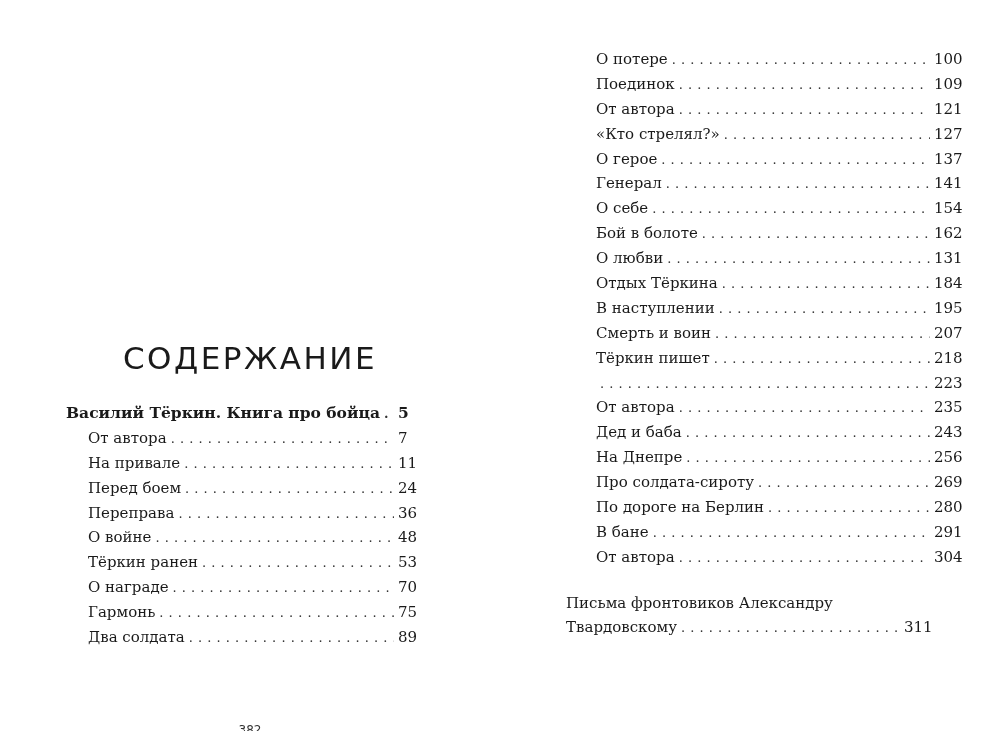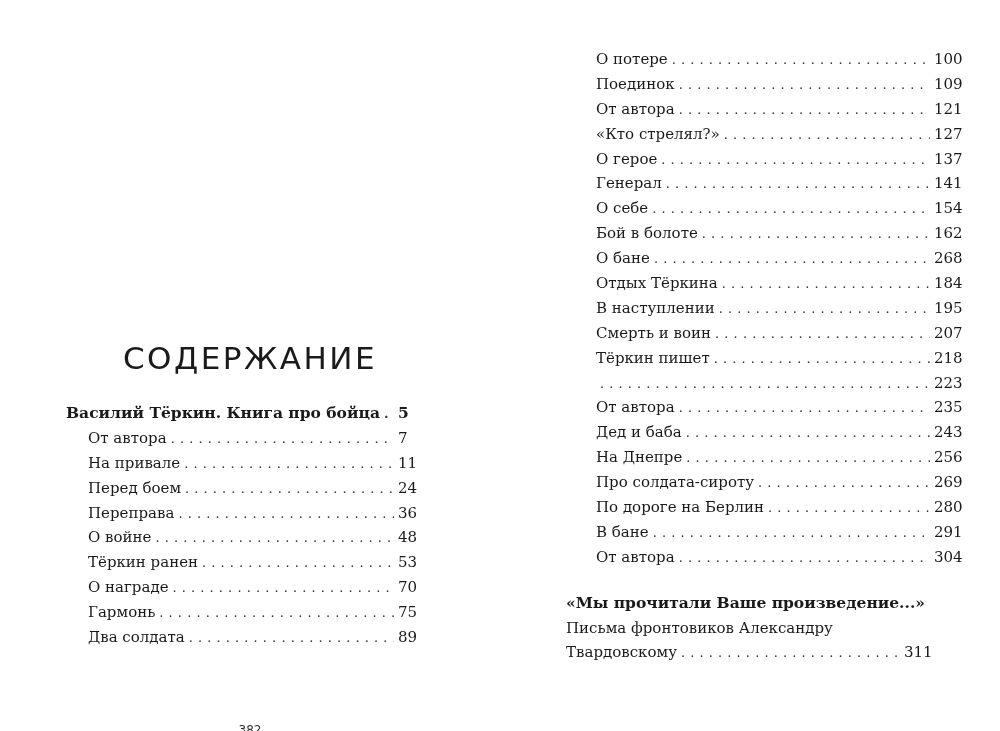--- a/index.html
+++ b/index.html
@@ -151,23 +151,23 @@
       <span class="label">О себе</span>
       <span class="leader"></span>
       <span class="pg">154</span>
     </li>
   <li class="toc-entry">
       <span class="label">Бой в болоте</span>
       <span class="leader"></span>
       <span class="pg">162</span>
     </li>
   <li class="toc-entry">
-      <span class="label">О бане</span>
-      <span class="leader"></span>
-      <span class="pg">268</span>
+      <span class="label">О любви</span>
+      <span class="leader"></span>
+      <span class="pg">131</span>
     </li>
   <li class="toc-entry">
       <span class="label">Отдых Тёркина</span>
       <span class="leader"></span>
       <span class="pg">184</span>
     </li>
   <li class="toc-entry">
       <span class="label">В наступлении</span>
       <span class="leader"></span>
       <span class="pg">195</span>
@@ -217,20 +217,19 @@
       <span class="pg">291</span>
     </li>
   <li class="toc-entry">
       <span class="label">От автора</span>
       <span class="leader"></span>
       <span class="pg">304</span>
     </li>
 </ul>
 
 <div class="section2">
-  <div class="part-title">«Мы прочитали Ваше произведение...»</div>
   <div class="subline" style="padding-left:0">Письма фронтовиков Александру</div>
   <div class="toc-entry" style="padding-left:0">
     <span class="label">Твардовскому</span>
     <span class="leader"></span>
     <span class="pg">311</span>
   </div>
 </div>
 
 </body></html>

